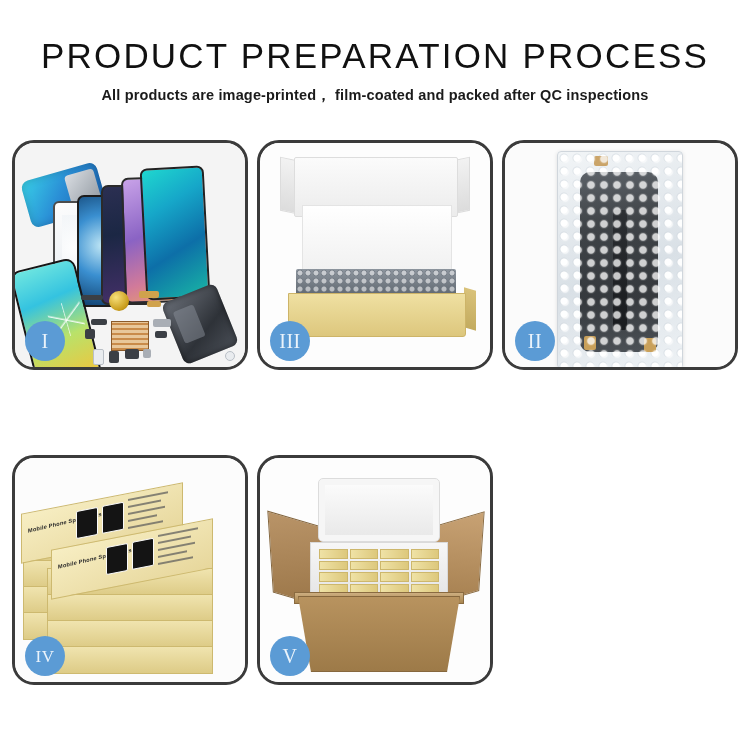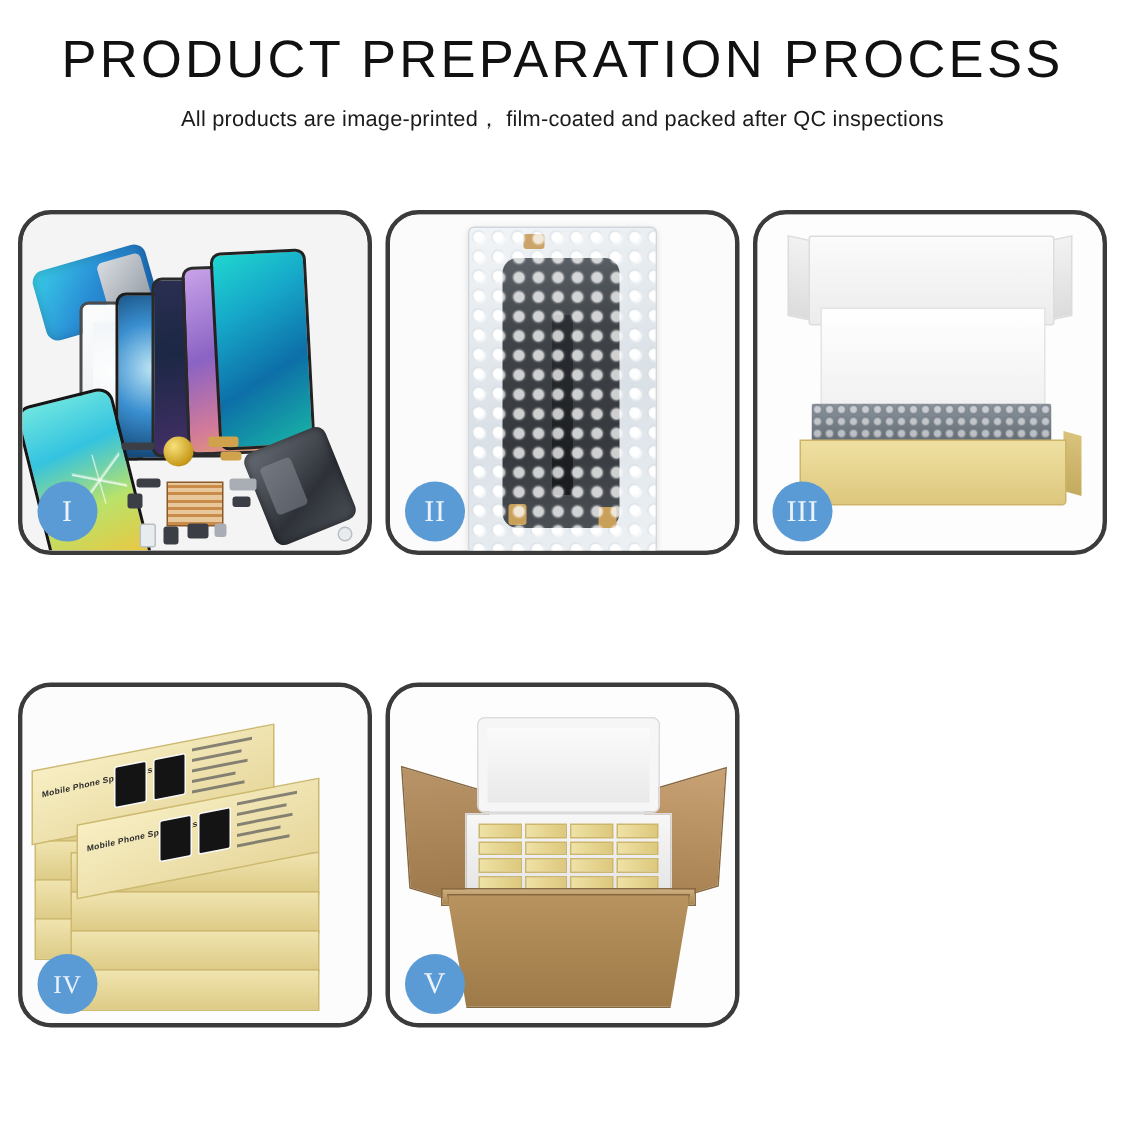--- a/index.html
+++ b/index.html
@@ -3,27 +3,27 @@
 <meta charset="utf-8">
 <style>
   html,body{margin:0;padding:0;}
   body{
     width:750px;height:750px;
     background:#ffffff;
     font-family:"Liberation Sans", sans-serif;
     overflow:hidden;
     position:relative;
   }
-  .header{width:750px;text-align:center;padding-top:22px;}
+  .header{width:750px;text-align:center;padding-top:38px;}
   .title{
     font-size:35px;font-weight:400;color:#111111;
     letter-spacing:2.2px;line-height:1.05;white-space:nowrap;
   }
   .subtitle{
-    font-size:14.5px;font-weight:400;color:#1b1b1b;
+    font-size:14.5px;font-weight:700;color:#1b1b1b;
     margin-top:11px;letter-spacing:.15px;white-space:nowrap;
   }
 
   .grid{
     position:absolute;left:12px;top:140px;
     width:726px;
     display:grid;
     grid-template-columns:236px 236px 236px;
     grid-template-rows:230px 230px;
     column-gap:9px;row-gap:85px;
@@ -336,47 +336,47 @@
       <div class="bit" style="left:94px;top:208px;width:10px;height:12px;"></div>
       <div class="bit white" style="left:78px;top:206px;width:9px;height:14px;"></div>
       <div class="bit" style="left:110px;top:206px;width:14px;height:10px;"></div>
       <div class="bit pale" style="left:128px;top:206px;width:8px;height:9px;"></div>
       <div class="bit white" style="right:10px;bottom:6px;width:8px;height:8px;border-radius:50%;"></div>
       <div class="badge">I</div>
     </div>
   </div>
 
   <div class="card">
+    <div class="card-inner p3">
+      <div class="box3-lidL"></div>
+      <div class="box3-lidR"></div>
+      <div class="box3-lid"></div>
+      <div class="foam3"></div>
+      <div class="bw3"></div>
+      <div class="box3-side"></div>
+      <div class="box3-front"></div>
+      <div class="badge">III</div>
+    </div>
+  </div>
+
+  <div class="card">
     <div class="card-inner p2">
       <div class="bubble-bag">
         <div class="screen-in"></div>
         <div class="flex-cable"></div>
         <div class="conn" style="left:26px;bottom:18px;"></div>
         <div class="conn" style="right:26px;bottom:16px;"></div>
         <div class="tape"></div>
         <div class="bubble-overlay"></div>
       </div>
       <div class="badge">II</div>
     </div>
   </div>
 
   <div class="card">
-    <div class="card-inner p3">
-      <div class="box3-lidL"></div>
-      <div class="box3-lidR"></div>
-      <div class="box3-lid"></div>
-      <div class="foam3"></div>
-      <div class="bw3"></div>
-      <div class="box3-side"></div>
-      <div class="box3-front"></div>
-      <div class="badge">III</div>
-    </div>
-  </div>
-
-  <div class="card">
     <div class="card-inner p4">
       <div class="stack">
         <div class="sbox back" style="top:58px;"></div>
         <div class="sbox back" style="top:84px;"></div>
         <div class="sbox back" style="top:110px;"></div>
         <div class="sbox back" style="top:136px;"></div>
 
         <div class="btop" style="left:0px;top:22px;">
           <div class="lbl">Mobile Phone Spare Parts</div>
           <div class="scr" style="left:54px;"></div>

